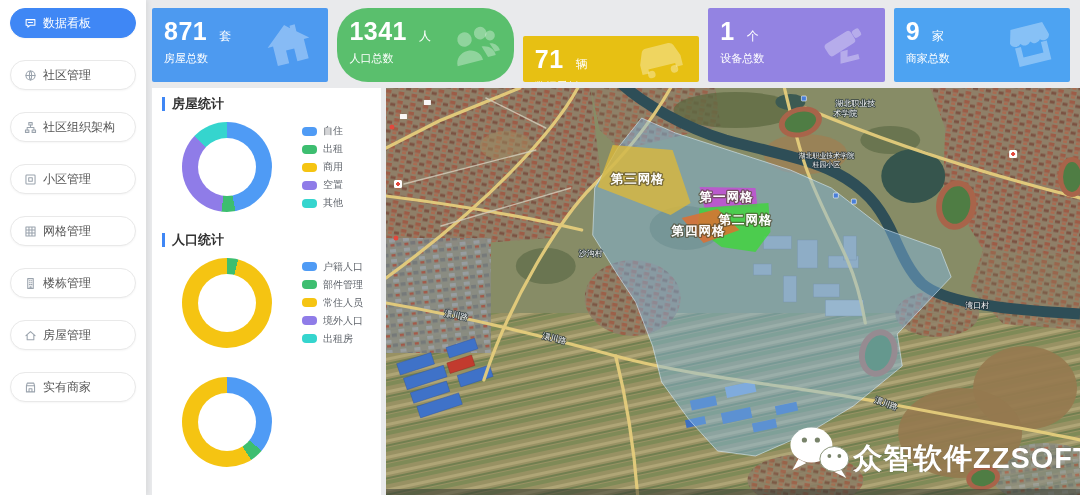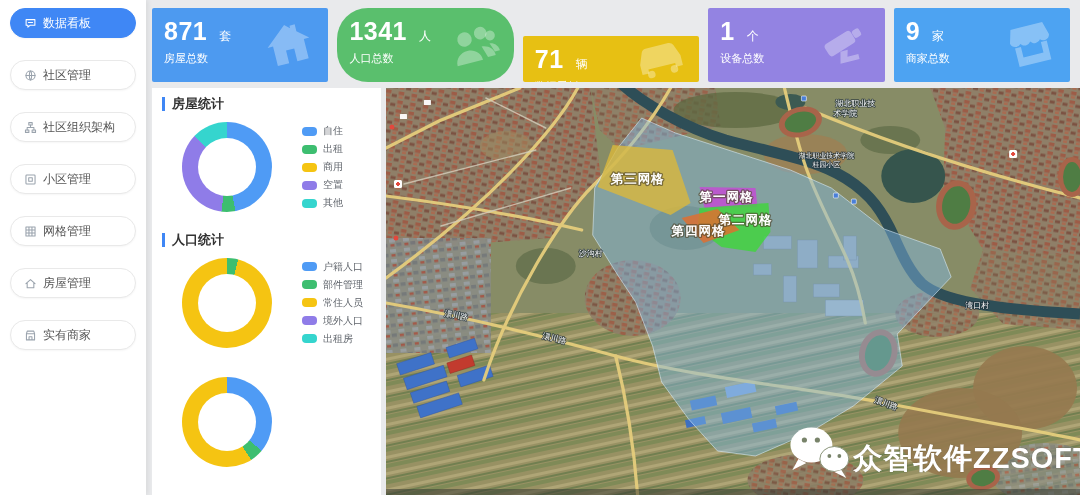--- a/index.html
+++ b/index.html
@@ -85,20 +85,27 @@
       <span>小区管理</span>
     </div>
     <div class="menu-item">
       <svg class="mi" viewBox="0 0 16 16">
         <path d="M2.4 2.4h11.2v11.2H2.4zM2.4 6.1h11.2M2.4 9.8h11.2M6.1 2.4v11.2M9.8 2.4v11.2"></path>
       </svg>
       <span>网格管理</span>
     </div>
     <div class="menu-item">
       <svg class="mi" viewBox="0 0 16 16">
+        <rect x="4.6" y="2" width="6.8" height="12"></rect>
+        <path d="M6.6 4.6h.9M8.9 4.6h.9M6.6 7h.9M8.9 7h.9M6.6 9.4h.9M8.9 9.4h.9M7.4 14v-2h1.4v2"></path>
+      </svg>
+      <span>楼栋管理</span>
+    </div>
+    <div class="menu-item">
+      <svg class="mi" viewBox="0 0 16 16">
         <path d="M2.4 8.2L8 3.2l5.6 5M3.9 7.2v6h8.2v-6"></path>
       </svg>
       <span>房屋管理</span>
     </div>
     <div class="menu-item">
       <svg class="mi" viewBox="0 0 16 16">
         <path d="M3 5.8L4 2.6h8l1 3.2M3 5.8v7.6h10V5.8M3 5.8h10M6.2 13.4V9.6h3.6v3.8"></path>
       </svg>
       <span>实有商家</span>
     </div>

